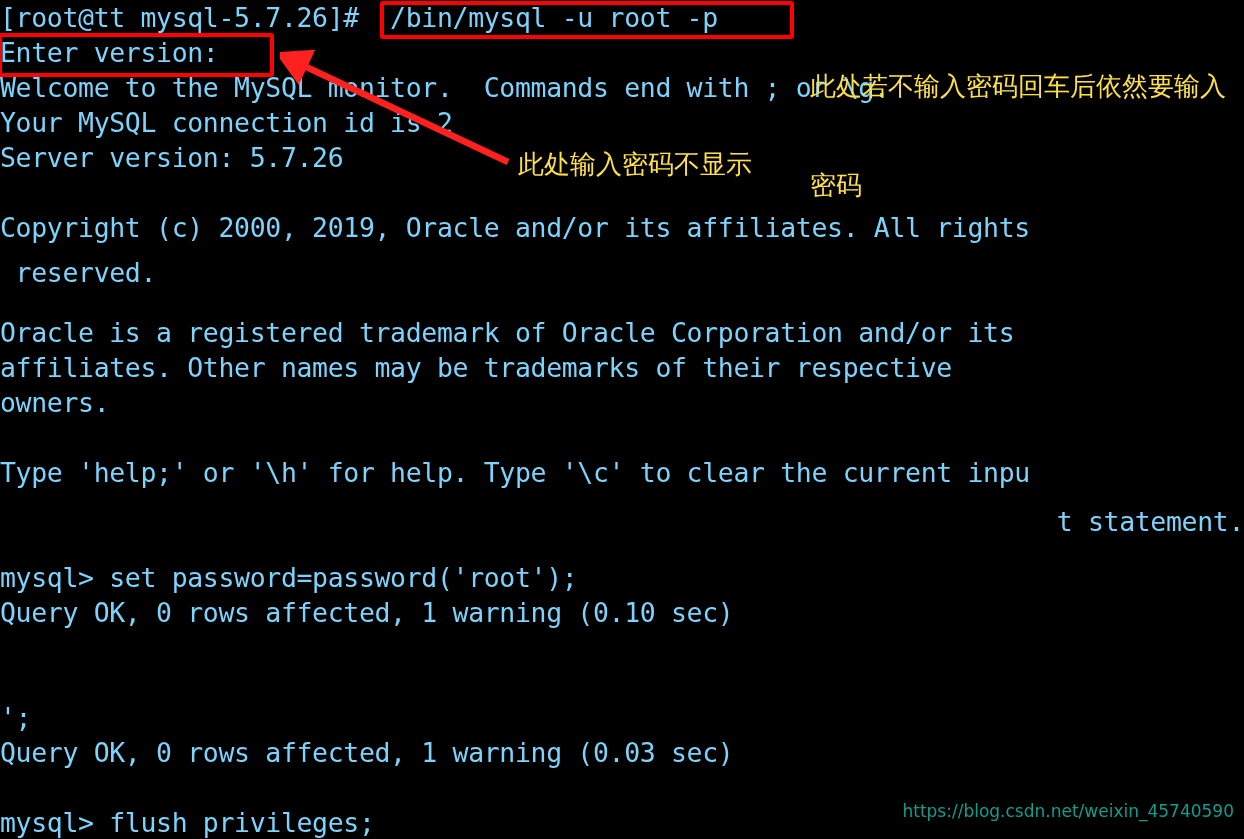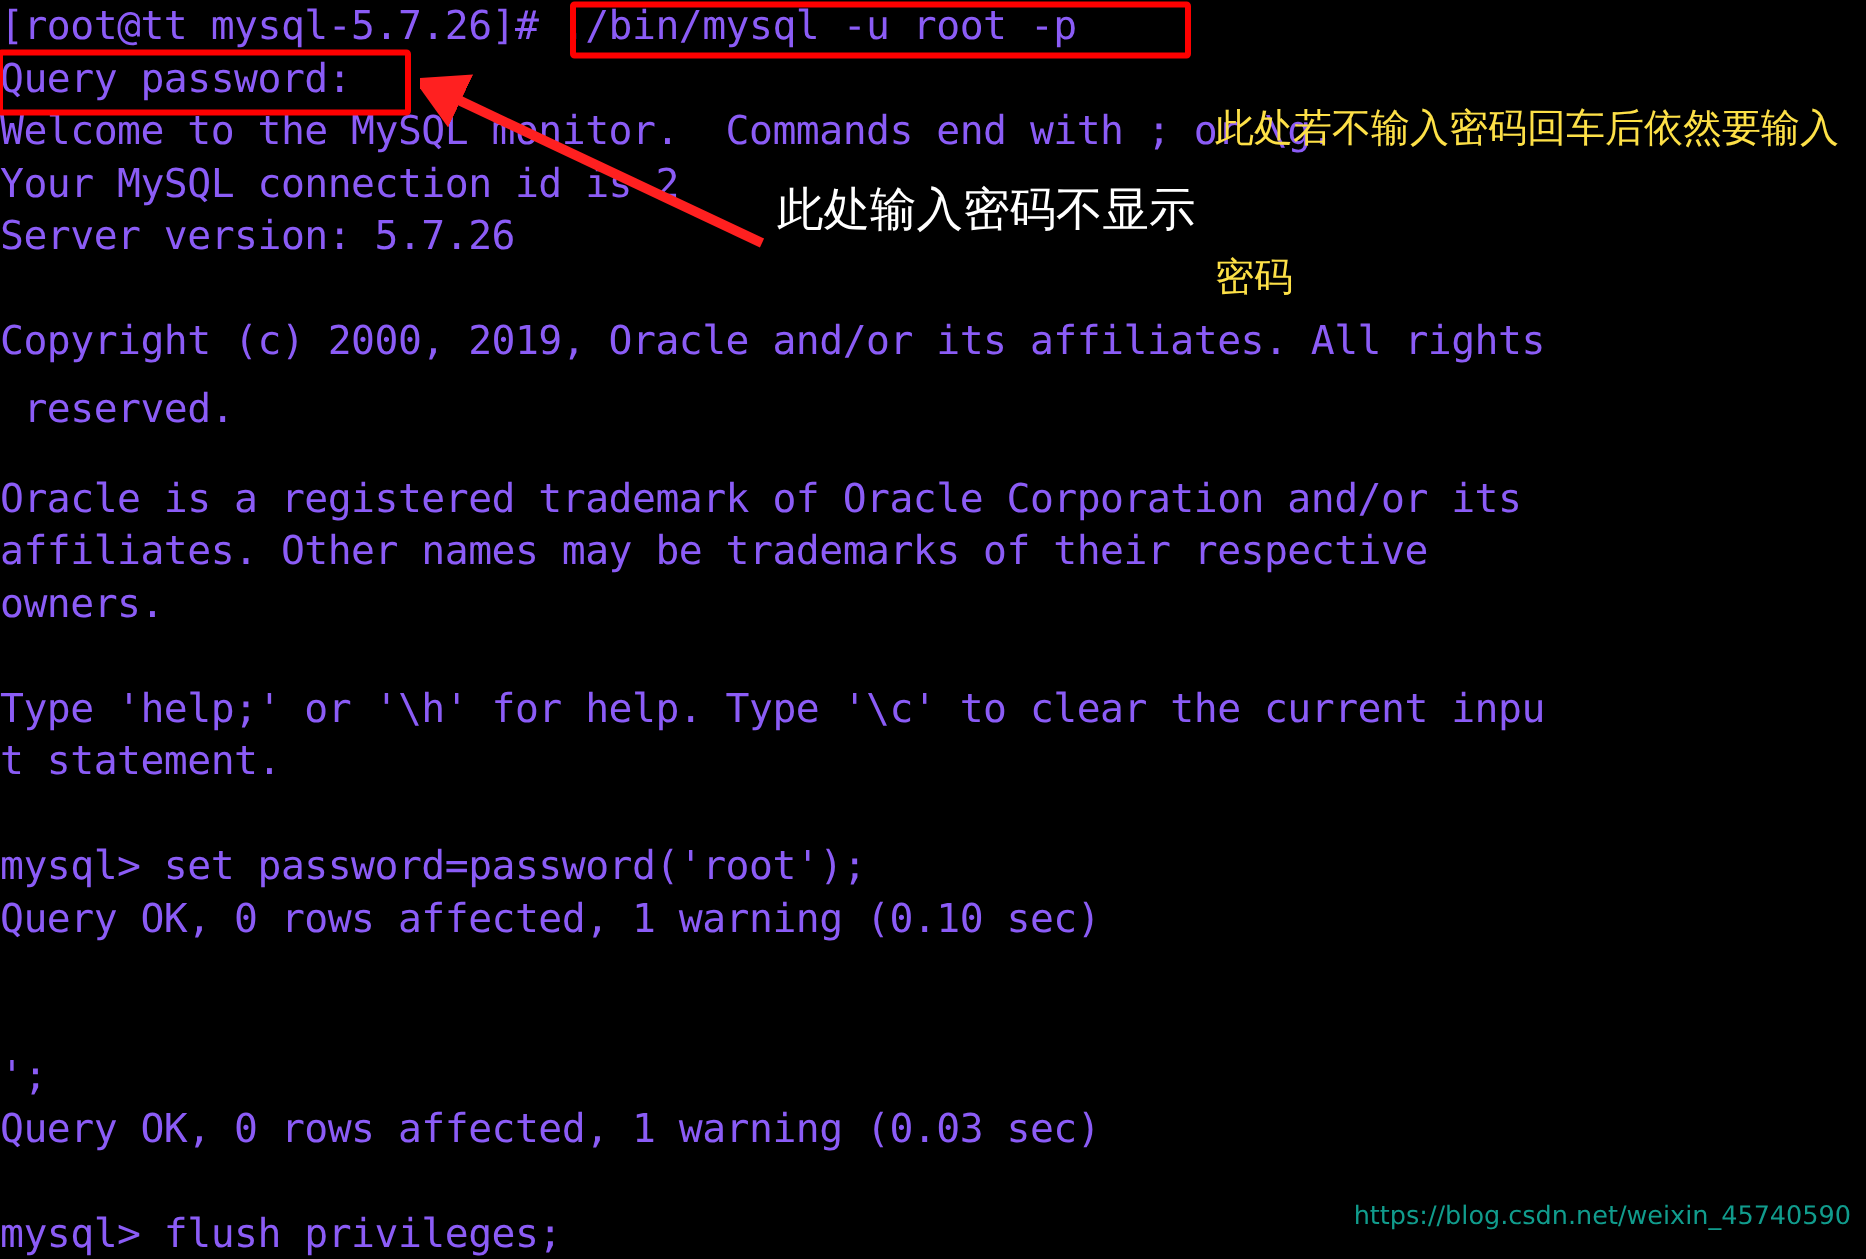--- a/index.html
+++ b/index.html
@@ -31,21 +31,21 @@
     height: 839px;
     padding: 0;
     margin: 0;
   }
   .tline {
     position: absolute;
     left: 0;
     width: 1244px;
     height: 35px;
     line-height: 35px;
-    color: #8b5cf6;
+    color: #7dd3fc;
     font-family: "DejaVu Sans Mono", "Liberation Mono", monospace;
     font-size: 26.5px;
     letter-spacing: -0.35px;
     white-space: pre;
   }
 
   
   .redbox {
     position: absolute;
     border: 4px solid #ff0000;
@@ -65,23 +65,23 @@
   }
   #anno-red {
     left: 810px;
     top: 4px;
     color: #fde047;
     font-size: 26px;
     width: 430px;
   }
   #anno-green {
     left: 518px;
-    top: 124px;
-    color: #ffffff;
-    font-size: 31px;
+    top: 148px;
+    color: #fde047;
+    font-size: 26px;
   }
 
   
   #arrow-svg {
     position: absolute;
     left: 280px;
     top: 40px;
     width: 290px;
     height: 140px;
     pointer-events: none;
@@ -99,34 +99,34 @@
     white-space: pre;
   }
 </style>
 </head>
 <body>
 
 <div id="screen">
 
   <div id="terminal">
       <div class="tline" style="top: 0px;">[root@tt mysql-5.7.26]# ./bin/mysql -u root -p</div>
-      <div class="tline" style="top: 35px;">Query password:</div>
+      <div class="tline" style="top: 35px;">Enter version:</div>
       <div class="tline" style="top: 70px;">Welcome to the MySQL monitor.  Commands end with ; or \g.</div>
       <div class="tline" style="top: 105px;">Your MySQL connection id is 2</div>
       <div class="tline" style="top: 140px;">Server version: 5.7.26</div>
       <div class="tline" style="top: 175px;"></div>
       <div class="tline" style="top: 210px;">Copyright (c) 2000, 2019, Oracle and/or its affiliates. All rights</div>
       <div class="tline" style="top: 255px;"> reserved.</div>
       <div class="tline" style="top: 280px;"></div>
       <div class="tline" style="top: 350px;">affiliates. Other names may be trademarks of their respective</div>
       <div class="tline" style="top: 315px;">Oracle is a registered trademark of Oracle Corporation and/or its</div>
       <div class="tline" style="top: 385px;">owners.</div>
       <div class="tline" style="top: 420px;"></div>
       <div class="tline" style="top: 455px;">Type 'help;' or '\h' for help. Type '\c' to clear the current inpu</div>
-      <div class="tline" style="top: 490px;">t statement.</div>
+      <div class="tline" style="top: 504px; text-align: right;">t statement.</div>
       <div class="tline" style="top: 525px;"></div>
       <div class="tline" style="top: 560px;">mysql&gt; set password=password('root');</div>
       <div class="tline" style="top: 595px;">Query OK, 0 rows affected, 1 warning (0.10 sec)</div>
       <div class="tline" style="top: 630px;"></div>
       <div class="tline" style="top: 700px;">';</div>
       <div class="tline" style="top: 735px;">Query OK, 0 rows affected, 1 warning (0.03 sec)</div>
       <div class="tline" style="top: 770px;"></div>
       <div class="tline" style="top: 805px;">mysql&gt; flush privileges;</div>
     </div>
 

